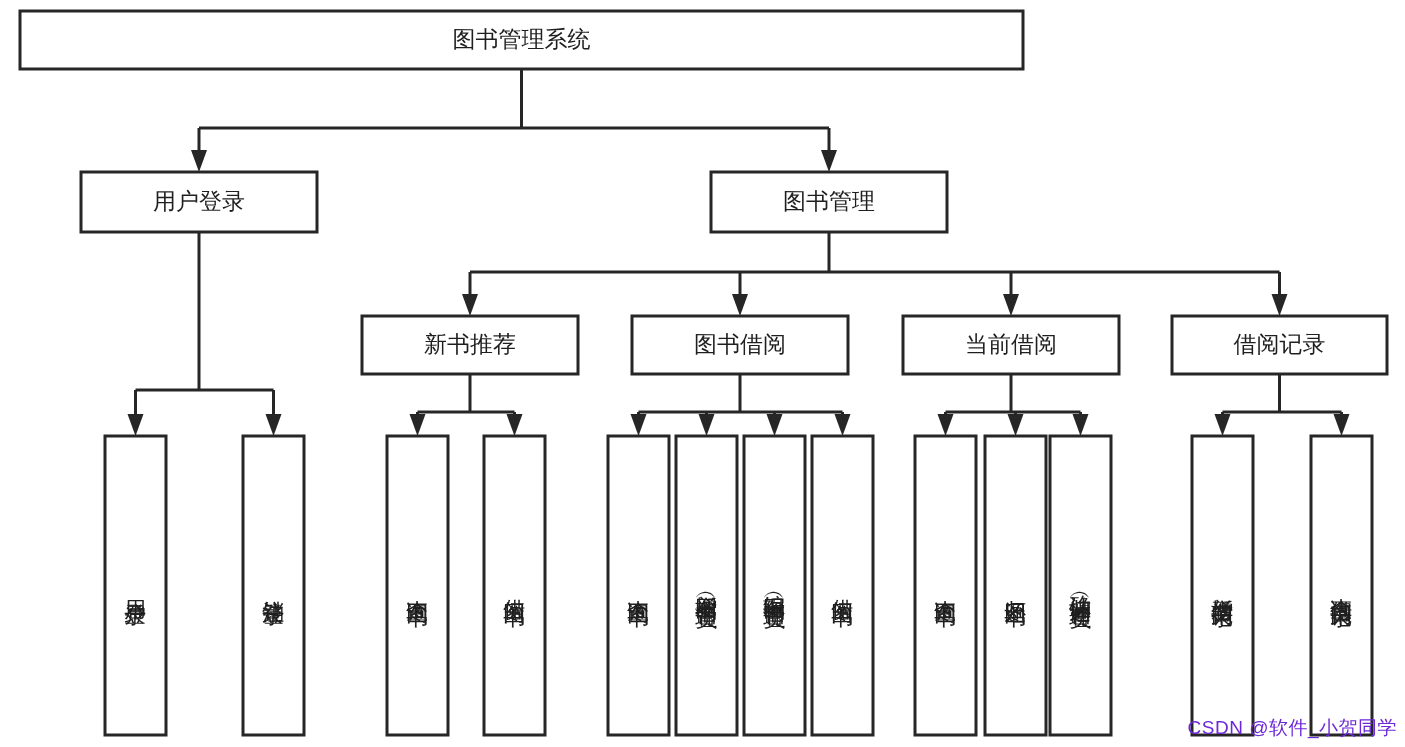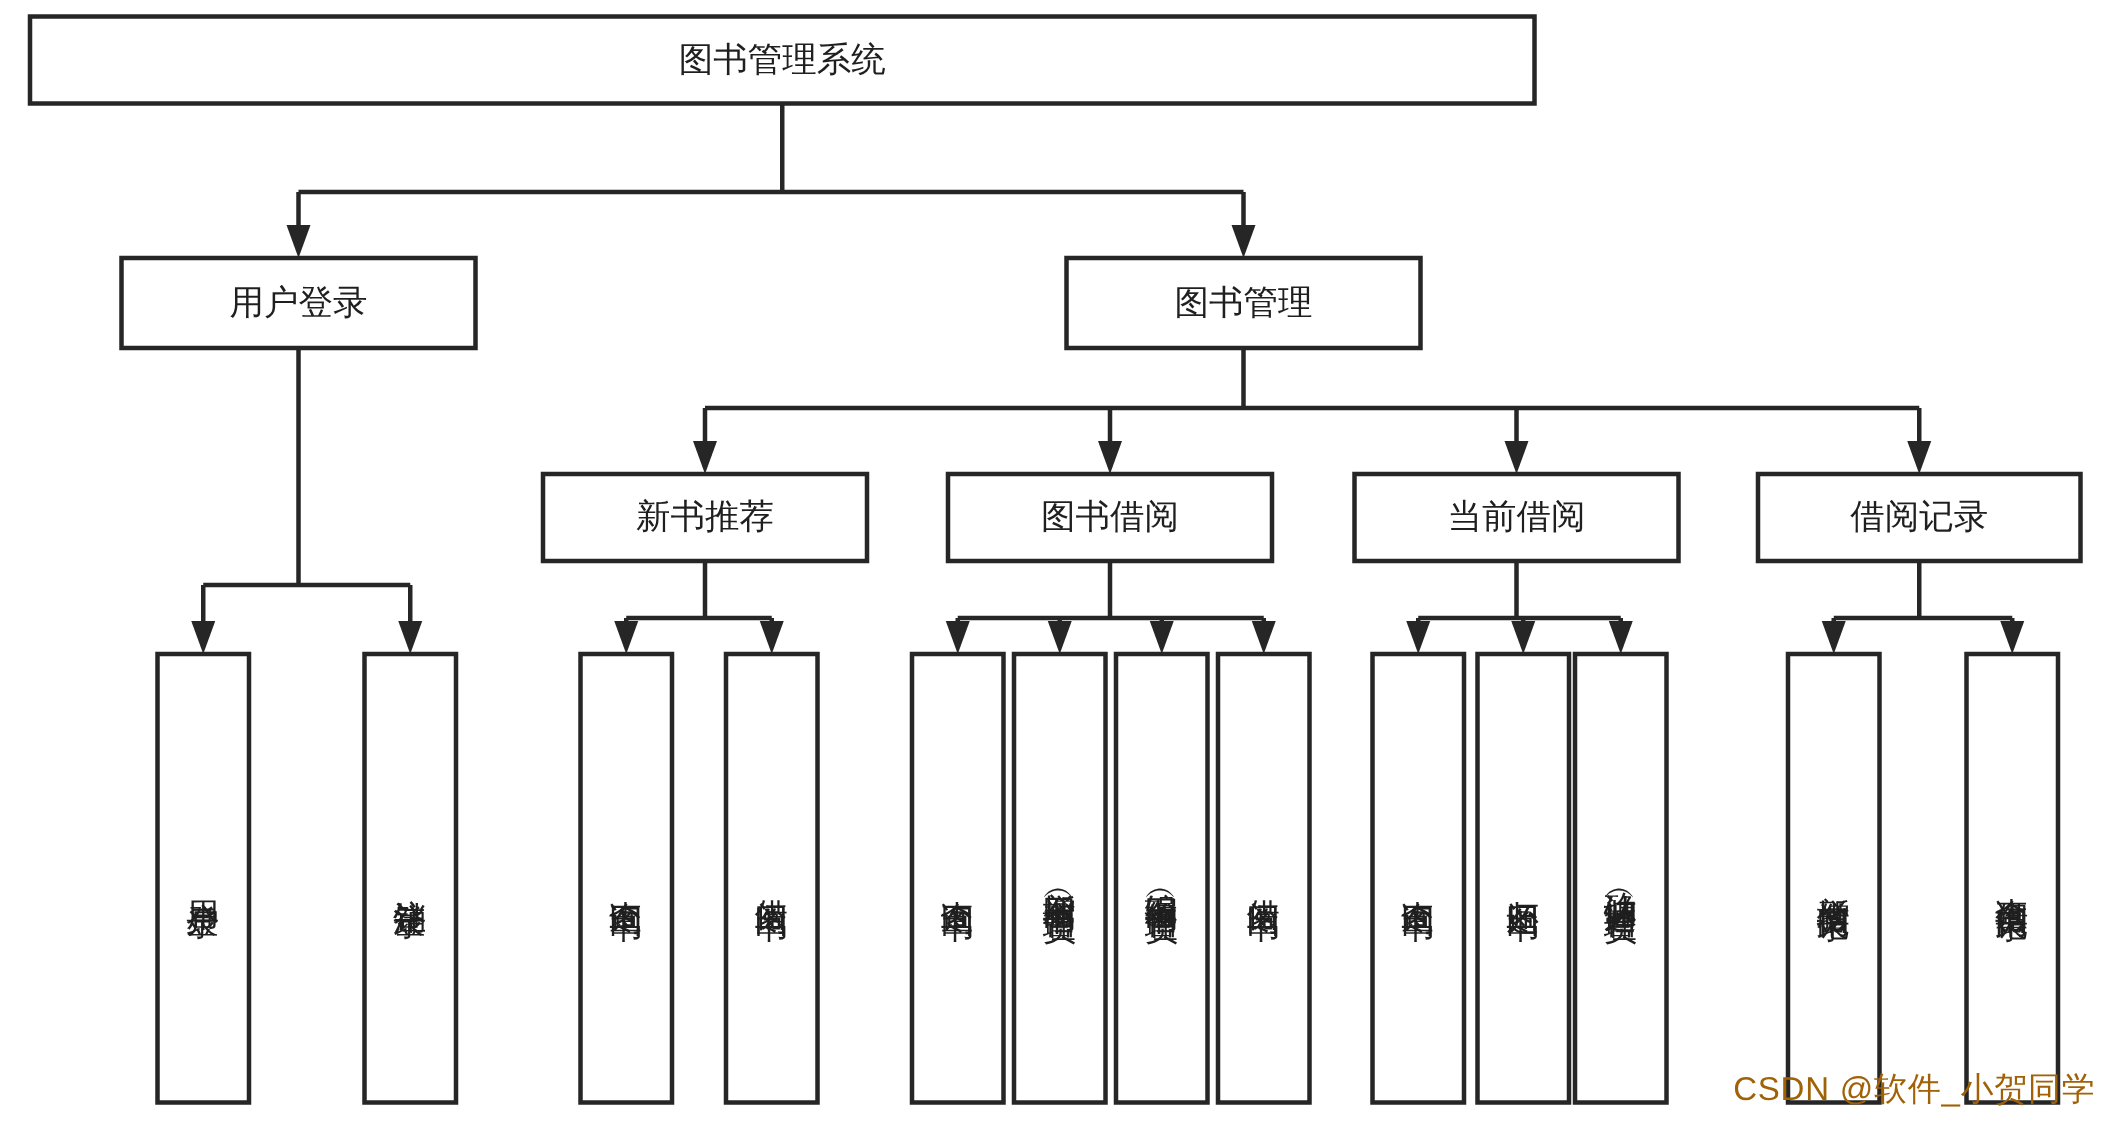--- a/index.html
+++ b/index.html
@@ -46,22 +46,22 @@
     line-height:1.06;
     letter-spacing:2px;
     color:#1f1f1f;
     white-space:nowrap;
   }
   .watermark{
     position:absolute;
     right:8px;
     bottom:6px;
     font-family:"Liberation Sans","DejaVu Sans",sans-serif;
-    font-size:22px;
-    color:#a16207;
+    font-size:19px;
+    color:#6d28d9;
     letter-spacing:0.5px;
     white-space:nowrap;
   }
 </style>
 </head>
 <body>
 
 <div id="diagram-root">
 
   <svg id="flow" viewBox="0 0 1405 747">

